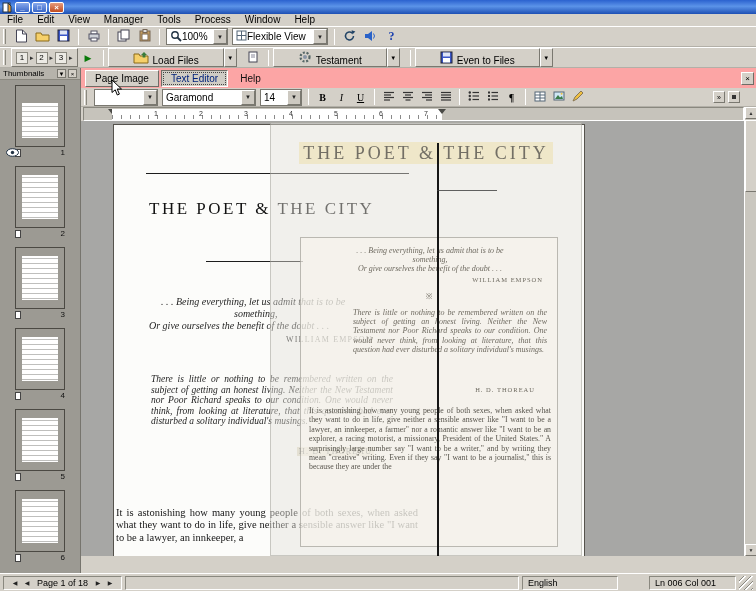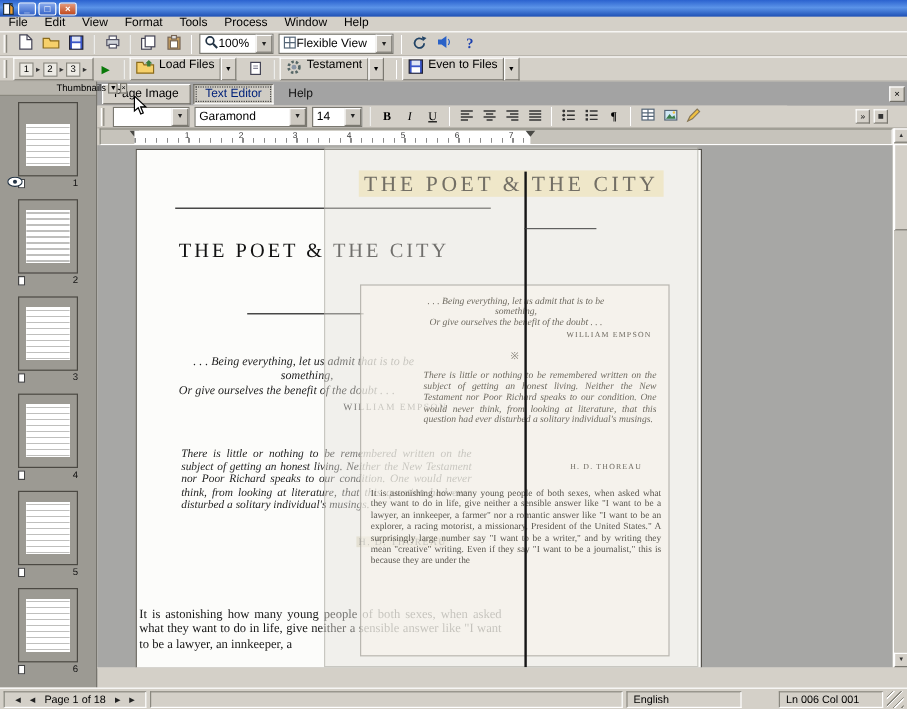--- a/index.html
+++ b/index.html
@@ -18,37 +18,37 @@
 .menu-item{padding:0 7px;line-height:12px;}
 .toolbar{position:absolute;left:0;width:756px;background:#d4d0c8;border-top:1px solid #fff;border-bottom:1px solid #b3b0a8;display:flex;align-items:center;}
 .tb1{top:26px;height:21px;}
 .tb2{top:47px;height:21px;}
 .grip{width:3px;height:15px;border-left:1px solid #fff;border-right:1px solid #8a887f;margin:0 5px 0 3px;}
 .sep{width:1px;height:16px;background:#9a978f;border-right:1px solid #fff;margin:0 4px;}
 .tbtn{width:21px;height:19px;display:flex;align-items:center;justify-content:center;}
 .combo{display:flex;align-items:center;height:17px;background:#fff;border:1px solid #7a7870;font-size:10px;padding-left:3px;margin:0 2px;}
 .combo .val{flex:1;overflow:hidden;white-space:nowrap;padding-right:3px;}
 .dbtn{width:14px;height:15px;background:#cdc9c1;border:1px solid;border-color:#fff #7a7870 #7a7870 #fff;font-size:6px;display:flex;align-items:center;justify-content:center;color:#222;flex:none;}
-.bigbtn{display:flex;align-items:flex-start;gap:4px;height:19px;padding:0 4px;background:#d4d0c8;border:1px solid;border-color:#fff #7a7870 #7a7870 #fff;font-size:10px;white-space:nowrap;}
+.bigbtn{display:flex;align-items:flex-end;gap:4px;height:19px;padding:0 24px;background:#d4d0c8;border:1px solid;border-color:#fff #7a7870 #7a7870 #fff;font-size:10px;white-space:nowrap;}
 .dropattach{width:13px;height:19px;background:#d4d0c8;border:1px solid;border-color:#fff #7a7870 #7a7870 #fff;display:flex;align-items:center;justify-content:center;font-size:6px;margin-right:6px;}
 .steps{display:flex;align-items:center;height:19px;padding:0 4px;border:1px solid;border-color:#fff #7a7870 #7a7870 #fff;gap:2px;}
 .chip{width:12px;height:12px;background:#eceae4;border:1px solid #8a887f;font-size:8px;display:flex;align-items:center;justify-content:center;}
 .steparrow{font-size:7px;color:#333;}
 .startbtn{color:#0a7a0a;font-size:9px;}
 .helpic{font-weight:bold;color:#1a3fae;font-size:12px;font-family:"Liberation Serif",serif;}
 
-.tabstrip{position:absolute;left:81px;top:68px;width:675px;height:20px;background:#a3a3a3;display:flex;align-items:flex-end;padding:0 2px 1px 4px;}
+.tabstrip{position:absolute;left:81px;top:68px;width:675px;height:20px;background:#fca5a5;display:flex;align-items:flex-end;padding:0 2px 1px 4px;}
 .vtab{height:17px;padding:0 9px;background:#d4d0c8;border:1px solid;border-color:#fff #6f6d66 #6f6d66 #fff;font-size:10px;display:flex;align-items:center;margin-right:2px;}
 .vtab.active{background:#cfccc4;border-color:#6f6d66 #fff #fff #6f6d66;outline:1px dotted #444;outline-offset:-3px;color:#00217a;}
 .vtab.flat{background:transparent;border-color:transparent;color:#111;}
 .tsclose{margin-left:auto;width:13px;height:13px;background:#d4d0c8;border:1px solid;border-color:#fff #6f6d66 #6f6d66 #fff;font-size:8px;display:flex;align-items:center;justify-content:center;margin-bottom:2px;}
 
 .thumbpanel{position:absolute;left:0;top:68px;width:81px;height:505px;background:#9c9a93;border-right:1px solid #76746d;}
 .thead{height:12px;background:#b6b3ab;display:flex;align-items:center;font-size:8px;padding:0 3px;border-bottom:1px solid #8a887f;}
-.thead .tt{flex:1;margin-left:44px;}
+.thead .tt{flex:1;}
 .thbtn{width:9px;height:9px;background:#d4d0c8;border:1px solid #7a7870;font-size:6px;display:flex;align-items:center;justify-content:center;margin-left:2px;}
 .thumb{height:81px;padding-top:5px;position:relative;}
 .timg{width:50px;height:62px;margin:0 auto;background-color:#fff;background-image:repeating-linear-gradient(#bfbfbd 0 1px,transparent 1px 5px);background-clip:content-box;padding:8px 6px;border:1px solid #4b4943;}
 .t1 .timg{padding-top:17px;}
 .trow{width:52px;margin:1px auto 0;display:flex;align-items:center;justify-content:space-between;font-size:8px;color:#111;padding:0 1px;}
 .ticon{width:6px;height:8px;background:#fff;border:1px solid #444;display:inline-block;}
 .teye{position:absolute;left:6px;bottom:2px;}
 
 .editor{position:absolute;left:81px;top:88px;width:575px;height:469px;background:#d4d0c8;}
 .fmtbar{position:absolute;left:0;top:0;width:675px;height:19px;display:flex;align-items:center;border-bottom:1px solid #b3b0a8;}
@@ -119,21 +119,21 @@
       </span>
     <span class="wbtn"><i>_</i></span>
     <span class="wbtn"><i>□</i></span>
     <span class="wbtn close"><i>×</i></span>
   </div>
 
   <div class="menubar">
     <span class="menu-item">File</span>
     <span class="menu-item">Edit</span>
     <span class="menu-item">View</span>
-    <span class="menu-item">Format</span>
+    <span class="menu-item">Manager</span>
     <span class="menu-item">Tools</span>
     <span class="menu-item">Process</span>
     <span class="menu-item">Window</span>
     <span class="menu-item">Help</span>
   </div>
 
   <div class="toolbar tb1">
     <span class="grip"></span>
     <span class="tbtn">
         <span><svg width="13" height="14">

